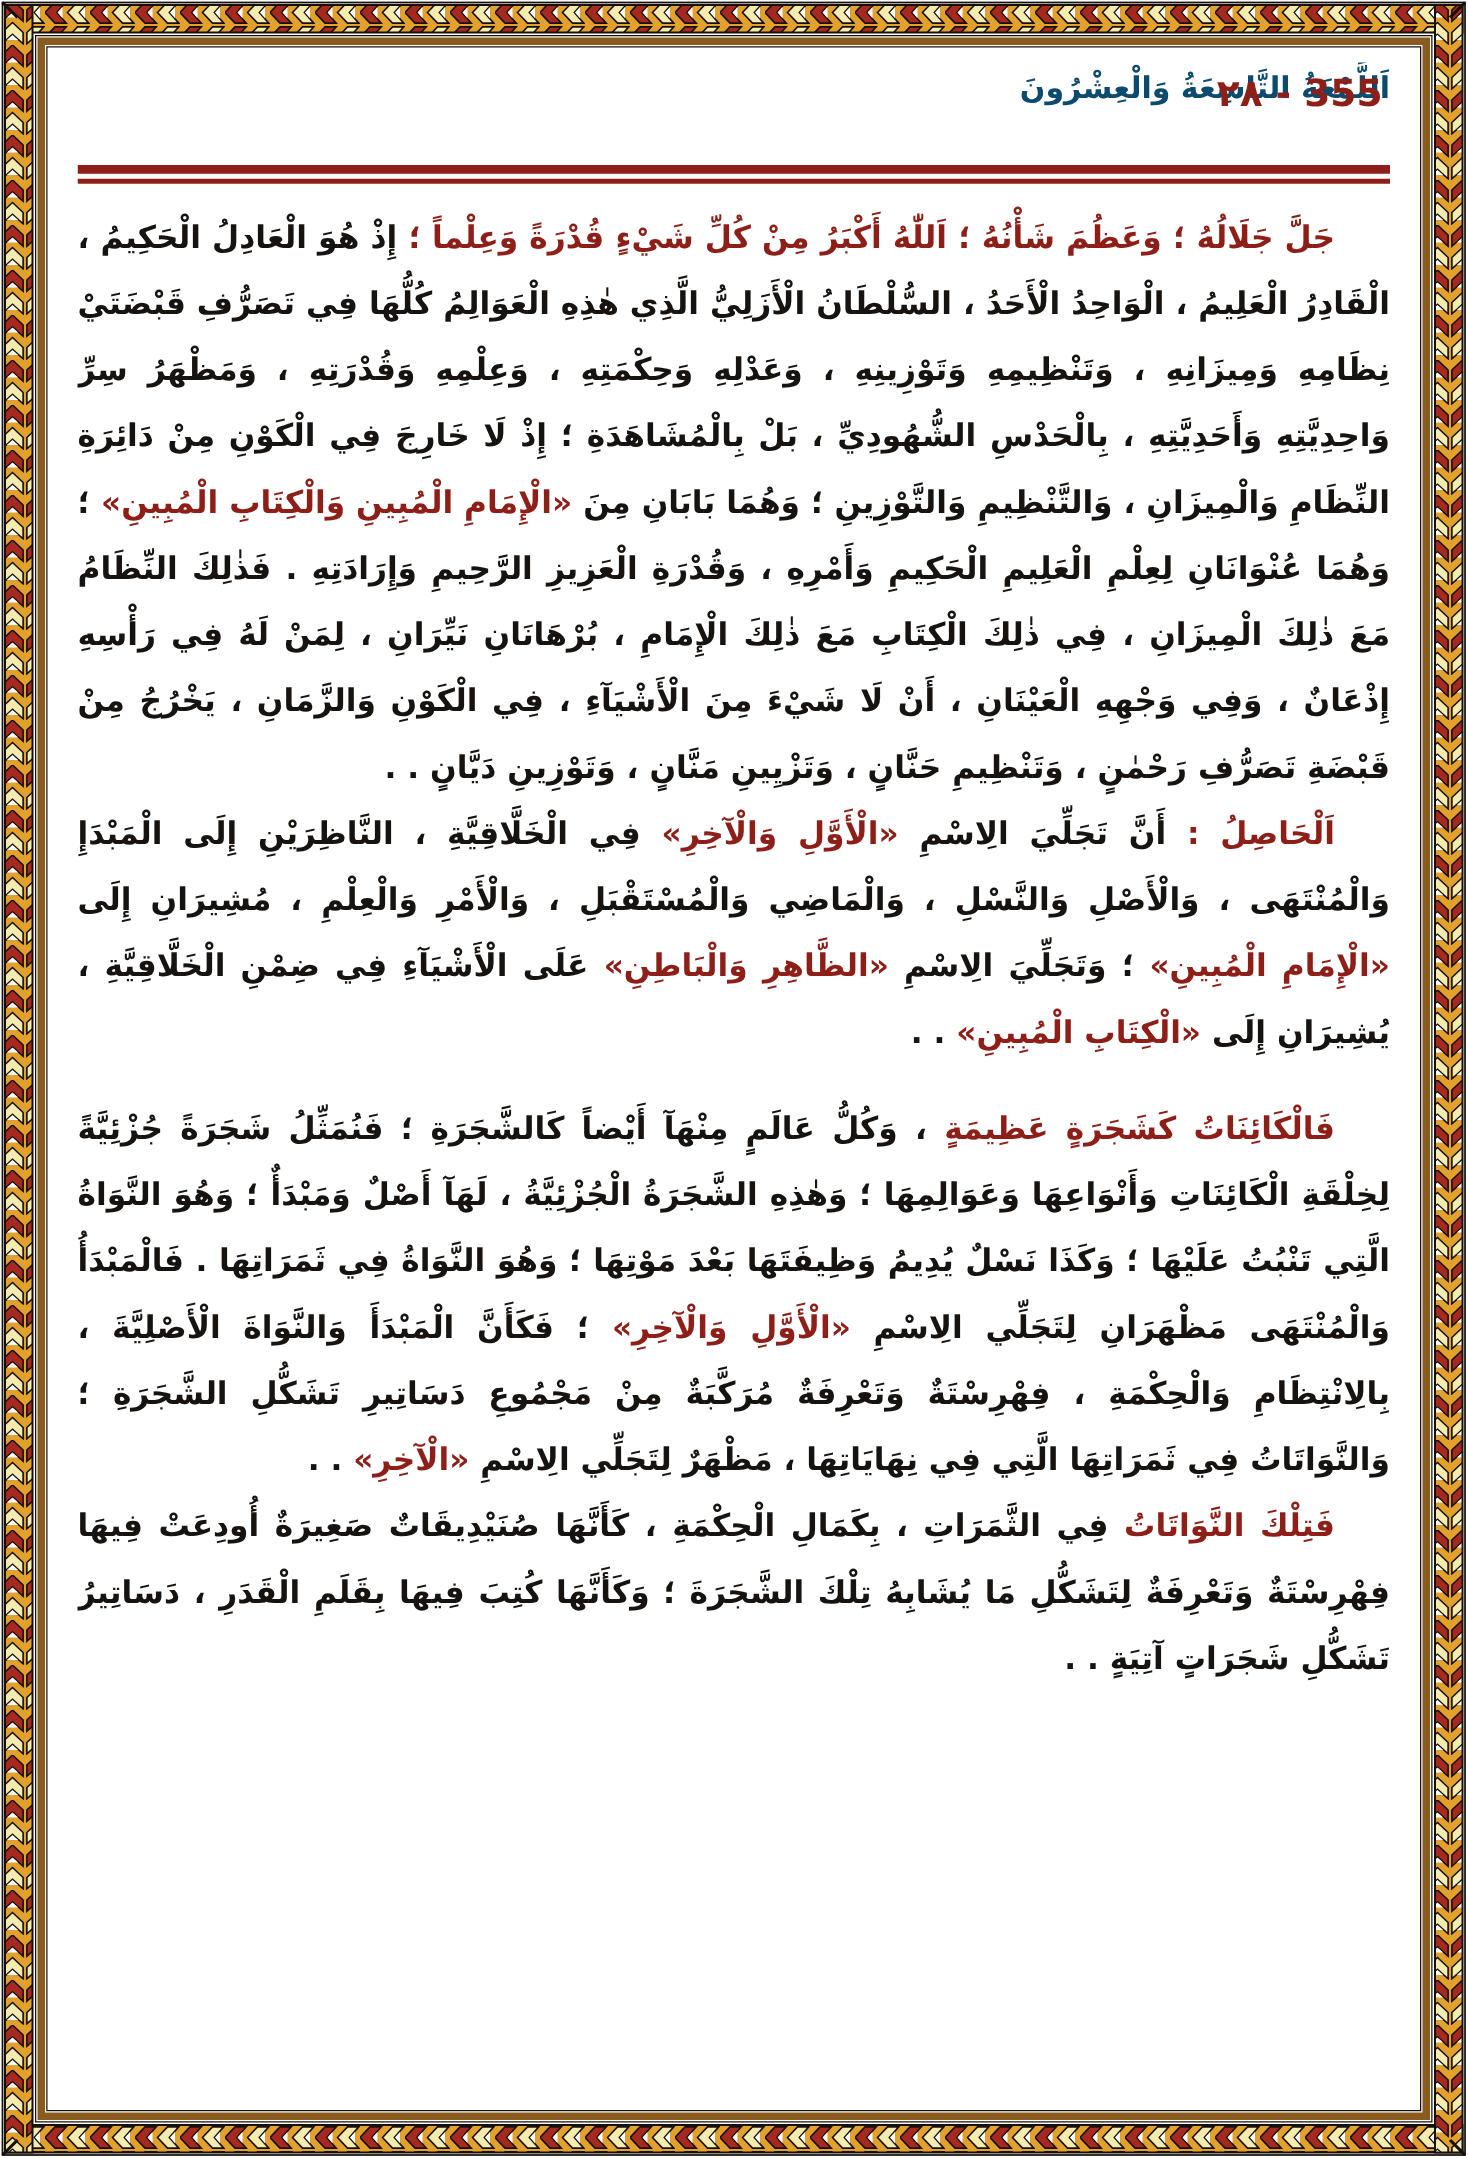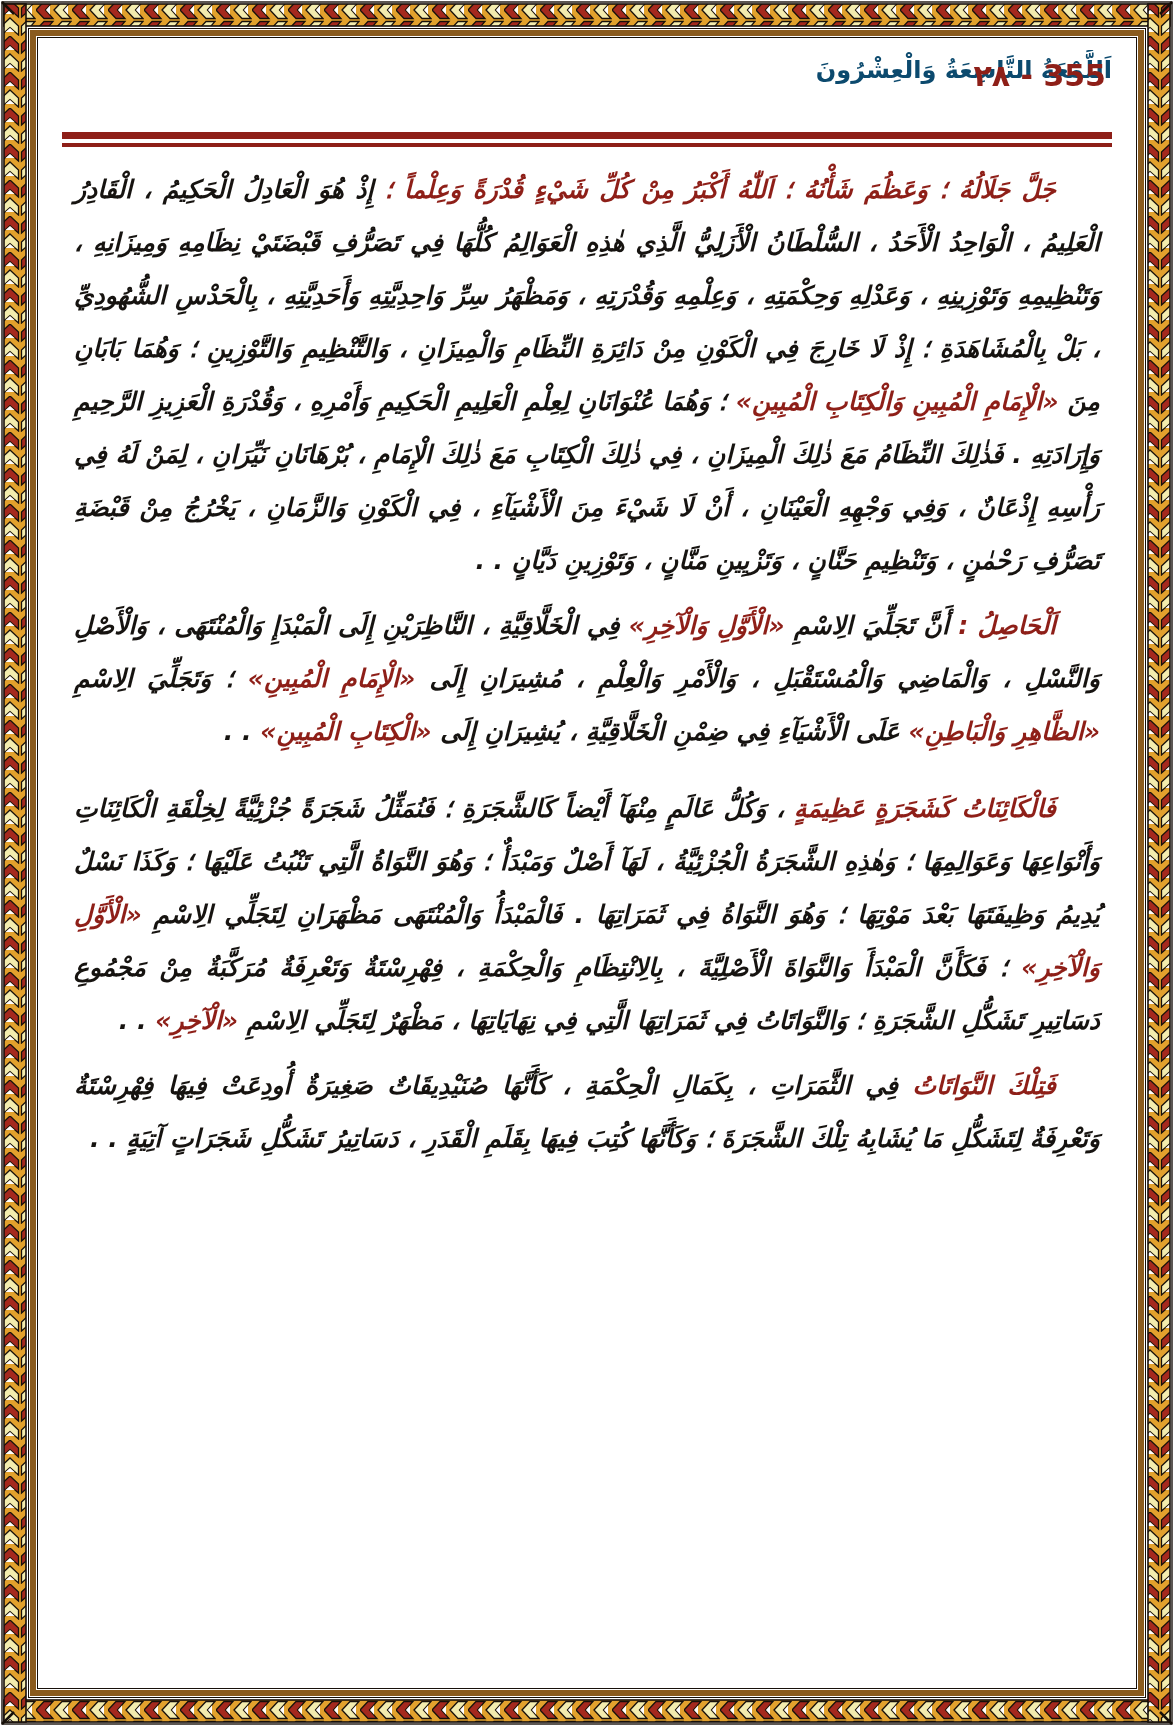--- a/index.html
+++ b/index.html
@@ -23,21 +23,21 @@
   }
   .double-rule{
     margin-top:12px;height:4px;
     border-top:7px solid #8E1F18;border-bottom:4px solid #8E1F18;
   }
   .body-text{
     margin-top:16px;
     font-size:25px;font-weight:bold;line-height:53px;
     color:#161310;text-align:justify;
   }
-  .body-text p{margin:12px;text-indent:44px;font-style:italic;}
+  .body-text p{margin:0;text-indent:44px;}
   .body-text p.gap{margin-top:24px;}
   .hl{color:#8E1F18;}
 </style>
 </head>
 <body>
 
 <svg class="border-layer" width="1174" height="1726" viewBox="0 0 1174 1726" xmlns="http://www.w3.org/2000/svg" aria-hidden="true">
   <defs>
     <pattern id="chainH" width="36" height="20" patternUnits="userSpaceOnUse">
       <rect width="36" height="20" fill="#E2A12D"></rect>

